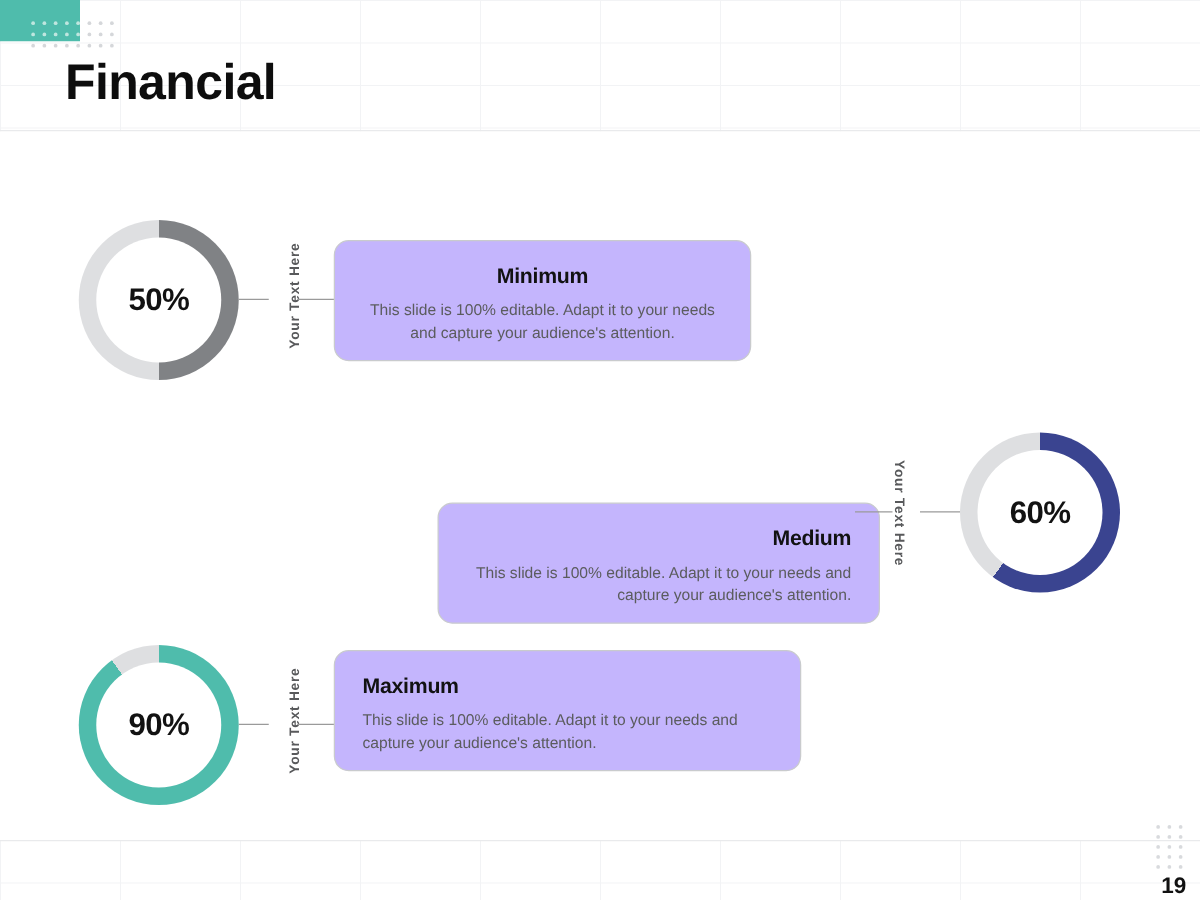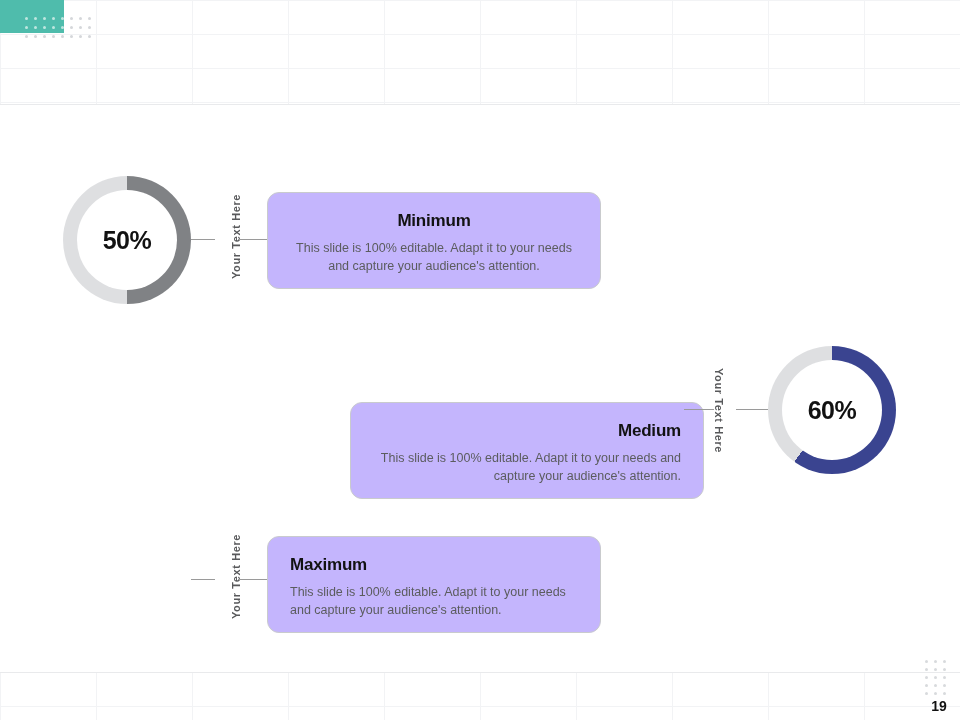--- a/index.html
+++ b/index.html
@@ -170,21 +170,21 @@
     height: 3px;
     border-radius: 50%;
     background: #d8dadd;
   }
   .page-number {
     position: absolute;
     left: 925px;
     top: 698px;
     width: 28px;
     text-align: center;
-    font-size: 14px;
+    font-size: 18px;
     font-weight: bold;
     color: #111111;
   }
 </style>
 </head>
 <body>
 
 <div id="slide">
 
   <div class="grid-band grid-top"></div>
@@ -212,20 +212,21 @@
       <span class="dot"></span>
       <span class="dot"></span>
       <span class="dot"></span>
       <span class="dot"></span>
       <span class="dot"></span>
       <span class="dot"></span>
       <span class="dot"></span>
       <span class="dot"></span>
       <span class="dot"></span>
     </div>
+  <div class="slide-title">Financial</div>
 
   <div class="row row-1">
     <div class="donut donut-1" id="donut-1" style="background: conic-gradient(rgb(128, 130, 133) 0deg, rgb(128, 130, 133) 180deg, rgb(222, 223, 225) 180deg, rgb(222, 223, 225) 360deg);">
       <div class="hole">
         <span class="value">50%</span>
       </div>
     </div>
     <div class="line" style="left:191px; top:79px; width:24px;"></div>
     <div class="side-label up" style="left:230px; top:119px;">Your Text Here</div>
     <div class="line" style="left:238px; top:79px; width:30px;"></div>
@@ -244,24 +245,29 @@
     <div class="side-label down" style="left:725px; top:38px;">Your Text Here</div>
     <div class="line" style="left:736px; top:79px; width:32px;"></div>
     <div class="donut donut-2" id="donut-2" style="background: conic-gradient(rgb(58, 68, 144) 0deg, rgb(58, 68, 144) 216deg, rgb(222, 223, 225) 216deg, rgb(222, 223, 225) 360deg); text-align: center;">
       <div class="hole">
         <span class="value">60%</span>
       </div>
     </div>
   </div>
 
   <div class="row row-3">
+    <div class="donut donut-3" id="donut-3" style="background: conic-gradient(rgb(79, 188, 172) 0deg, rgb(79, 188, 172) 324deg, rgb(222, 223, 225) 324deg, rgb(222, 223, 225) 360deg);">
+      <div class="hole">
+        <span class="value">90%</span>
+      </div>
+    </div>
     <div class="line" style="left:191px; top:79px; width:24px;"></div>
     <div class="side-label up" style="left:230px; top:119px;">Your Text Here</div>
     <div class="line" style="left:238px; top:79px; width:30px;"></div>
-    <div class="card" style="left:267px; top:36px; width:334px; height:97px;">
+    <div class="card" style="left:267px; top:20px; width:374px; height:97px;">
       <p class="card-title">Maximum</p>
       <p class="card-body">This slide is 100% editable. Adapt it to your needs and capture your audience's attention.</p>
     </div>
   </div>
 
   <div class="dot-grid-bottom" id="dot-grid-bottom">
       <span class="dot"></span>
       <span class="dot"></span>
       <span class="dot"></span>
       <span class="dot"></span>

